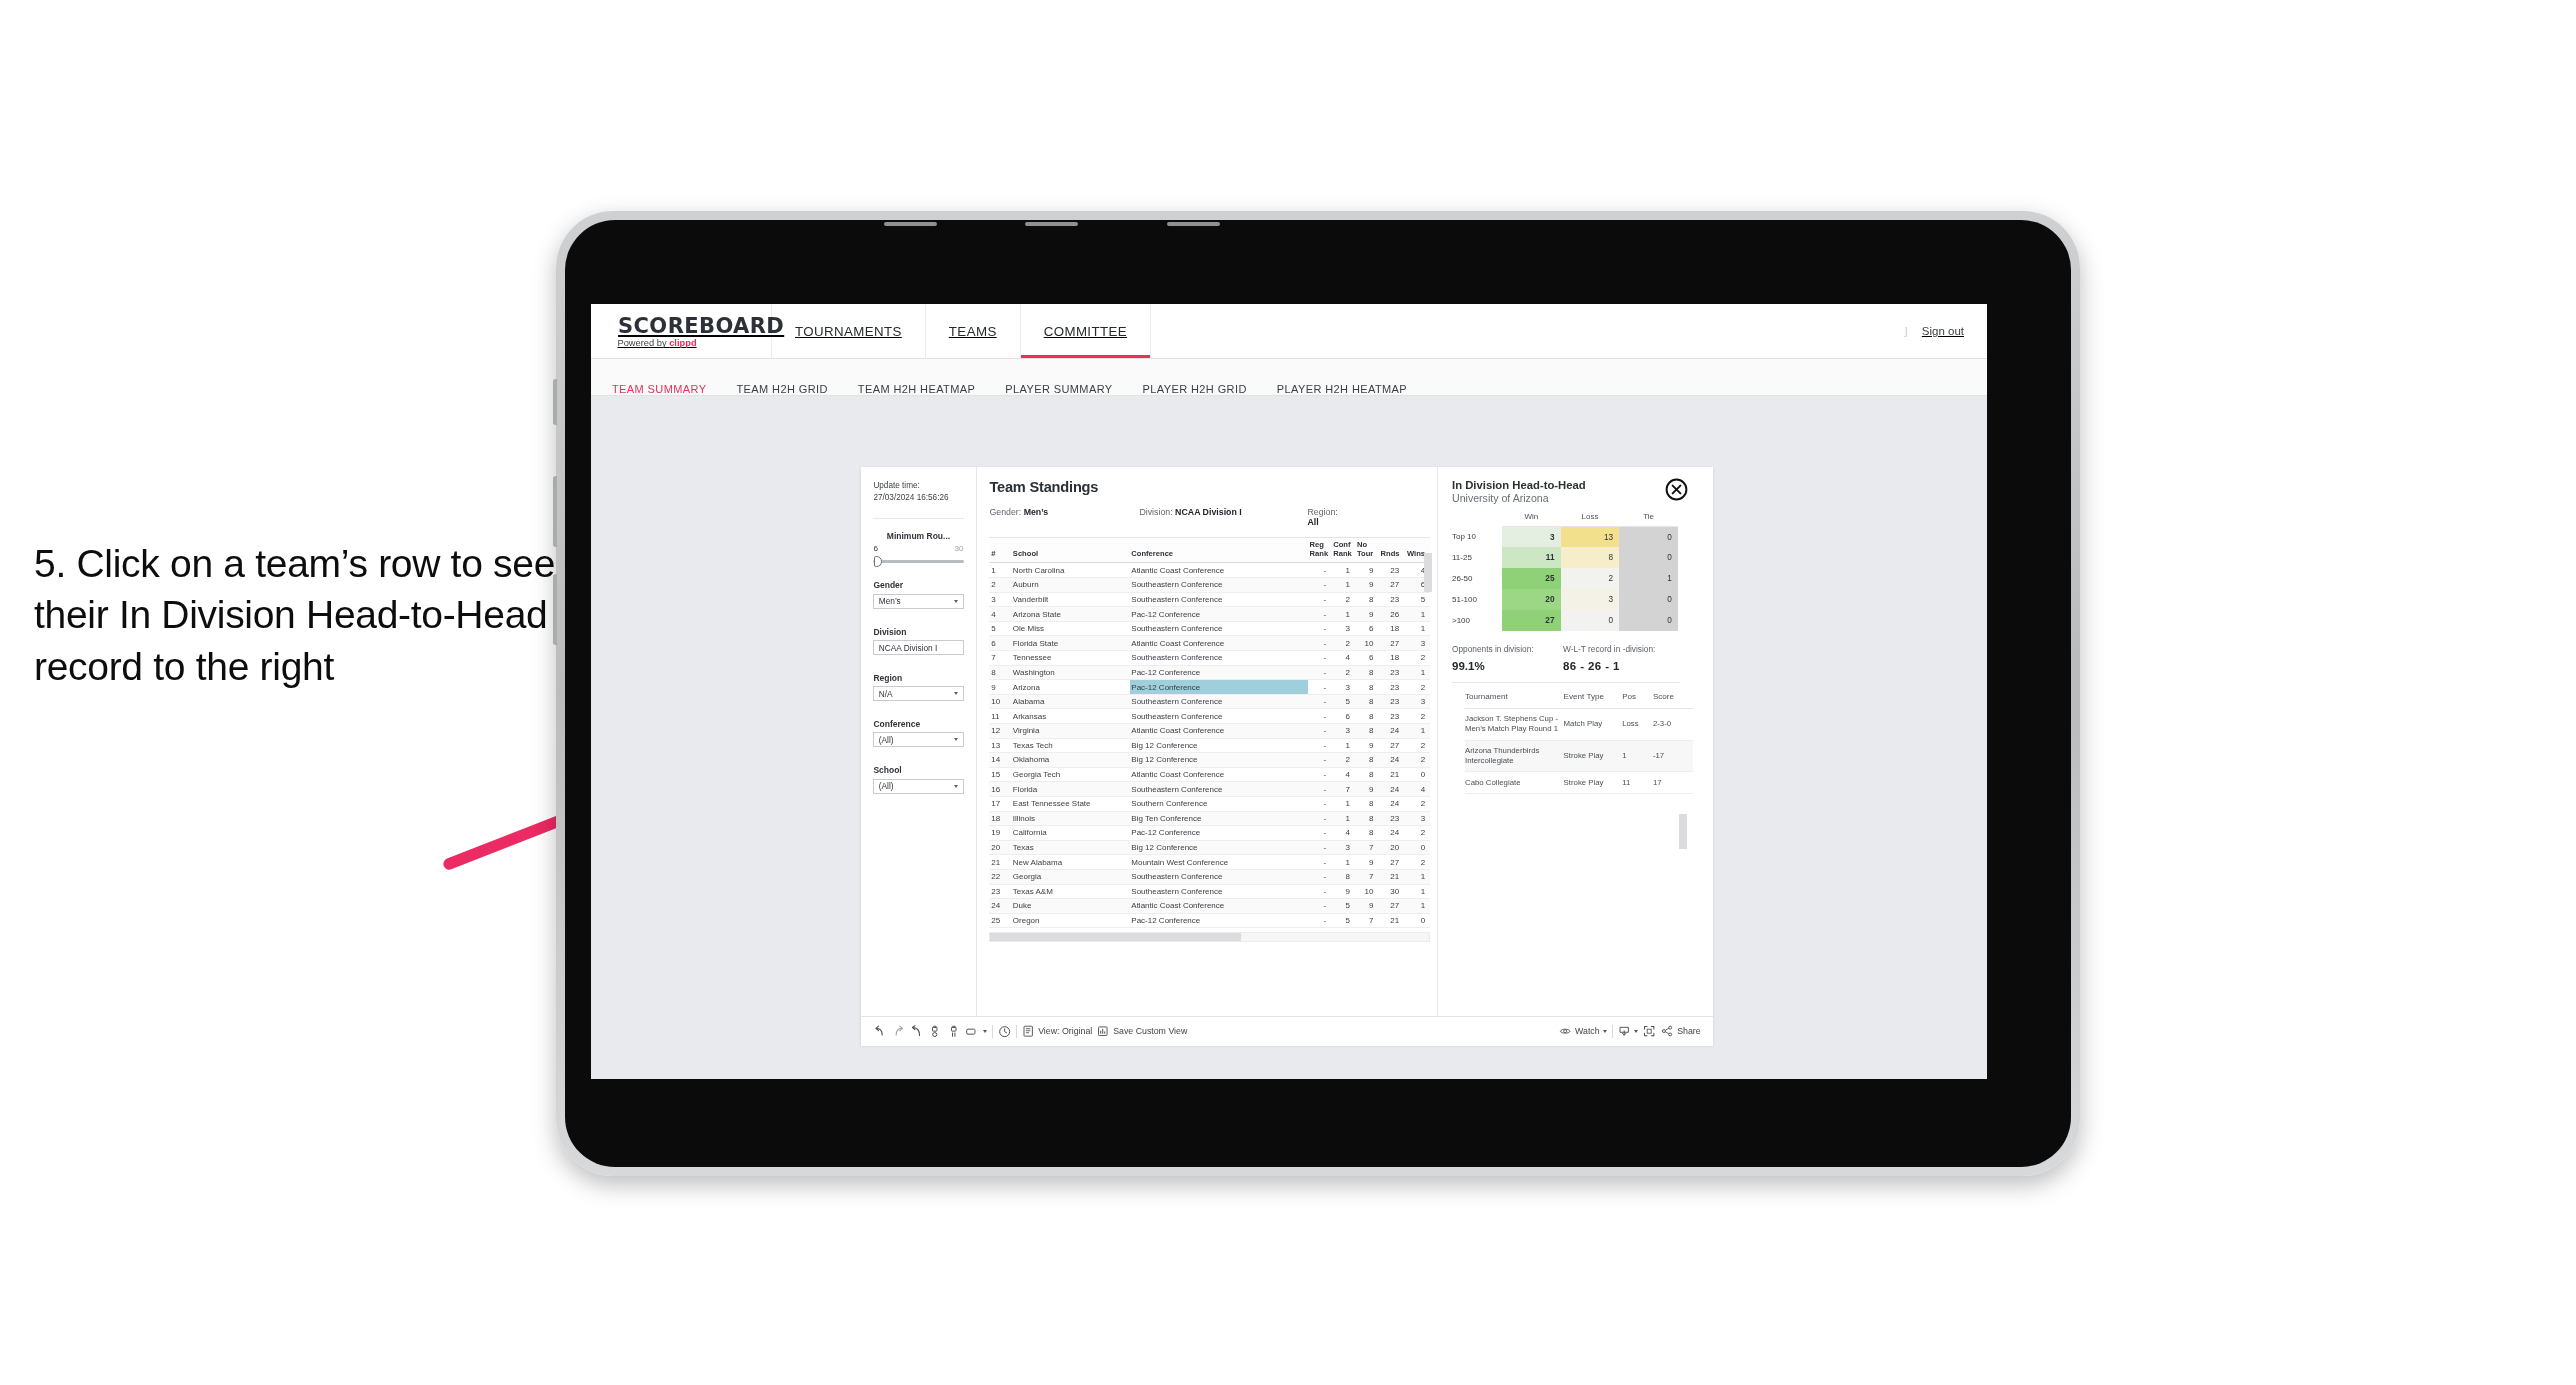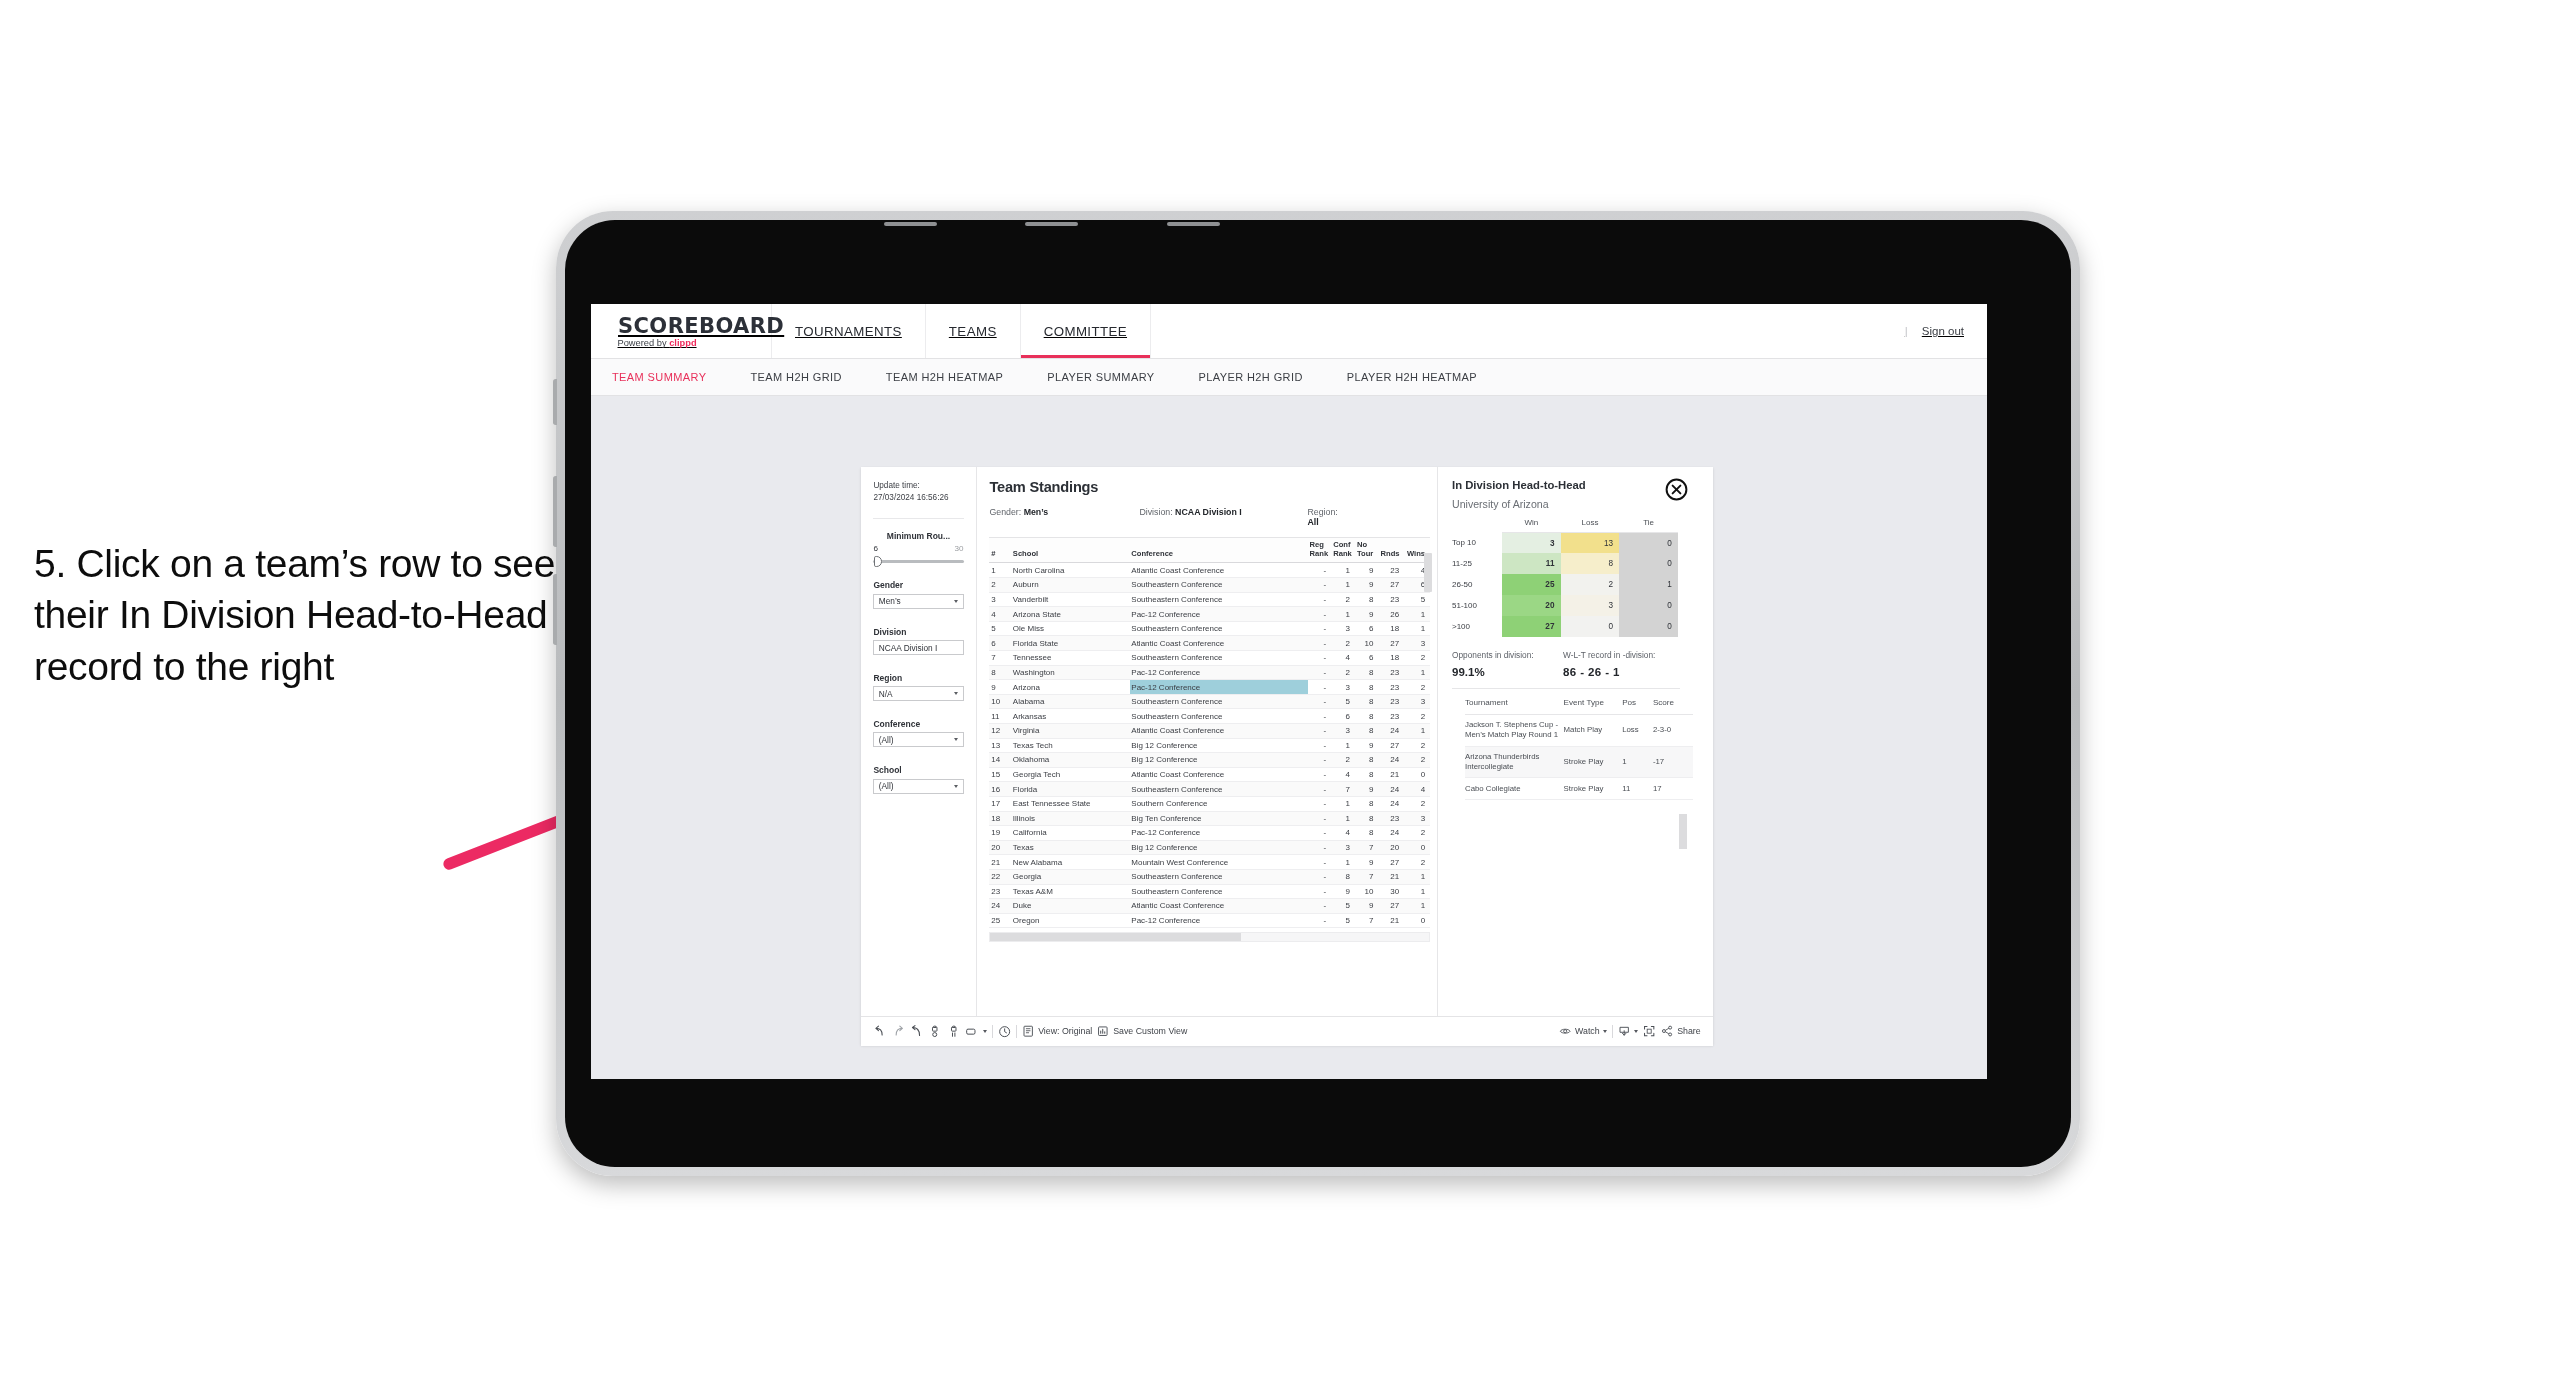--- a/index.html
+++ b/index.html
@@ -120,23 +120,23 @@
     padding-right: 23px;
     gap: 14px;
     font-size: 11.5px; color: #3a3d43;
   }
   .sep-v { color: #c2c4c7; }
 
   
   #subnav {
     height: 37px;
     background: #fafafb;
-    display: flex; align-items: center;
+    display: flex; align-items: flex-end;
     padding-left: 21px;
-    gap: 44px;
+    gap: 30px;
     border-bottom: 0.9px solid #e2e2e4;
   }
   .subnav-item {
     font-size: 11px;
     color: #3b3e44;
     letter-spacing: 0.4px;
     cursor: pointer;
   }
   .subnav-item.active { color: #e8305a; }
 
@@ -253,21 +253,21 @@
 
   
   #h2h {
     width: 262px;
     border-left: 0.9px solid #e6e6e8;
     padding: 12.4px 12.4px 0 14px;
     position: relative;
     min-width: 0;
   }
   #h2h-title { font-size: 11.3px; font-weight: bold; color: #2c3036; }
-  #h2h-sub { font-size: 10.6px; color: #6a6e74; margin-top: 7px; }
+  #h2h-sub { font-size: 10.6px; color: #6a6e74; margin-top: 1px; }
   #h2h-close {
     position: absolute; right: 10.6px; top: 10.6px;
     width: 23px; height: 23px; cursor: pointer;
   }
 
   table.hm { border-collapse: collapse; margin-top: 8px; width: 226px; table-layout: fixed; }
   table.hm th {
     font-size: 8px; color: #4d5157; font-weight: normal;
     text-align: center; padding: 0 3.5px 4.4px 3.5px;
     border-bottom: 0.9px solid #e6e6e8;

